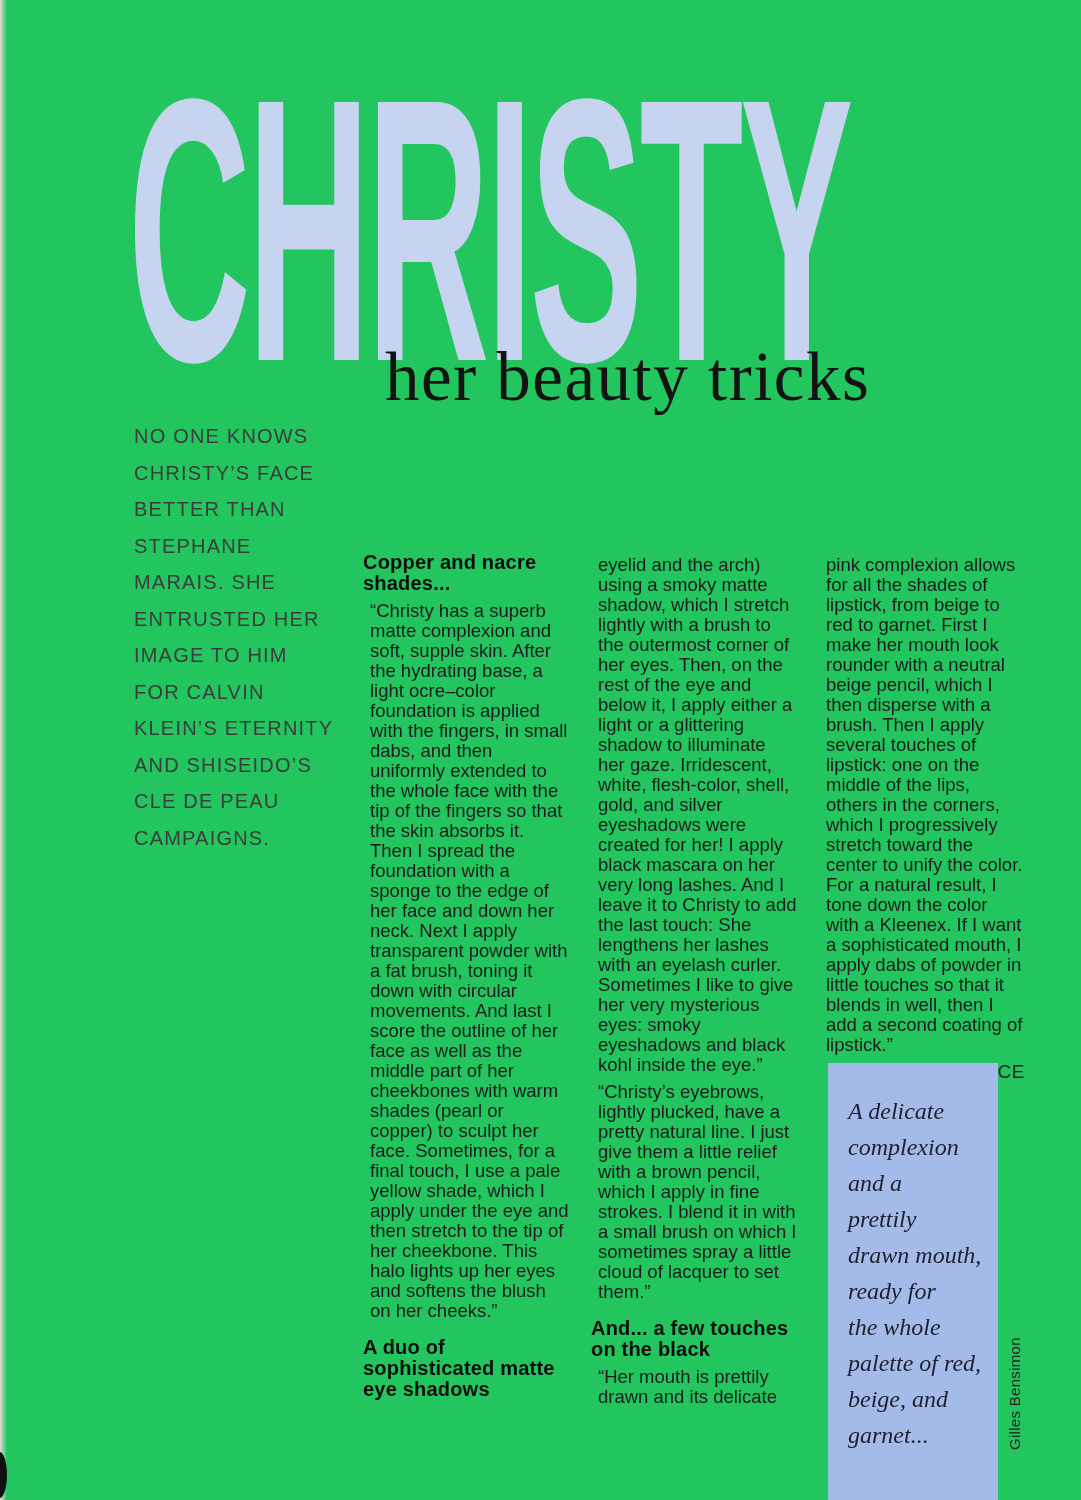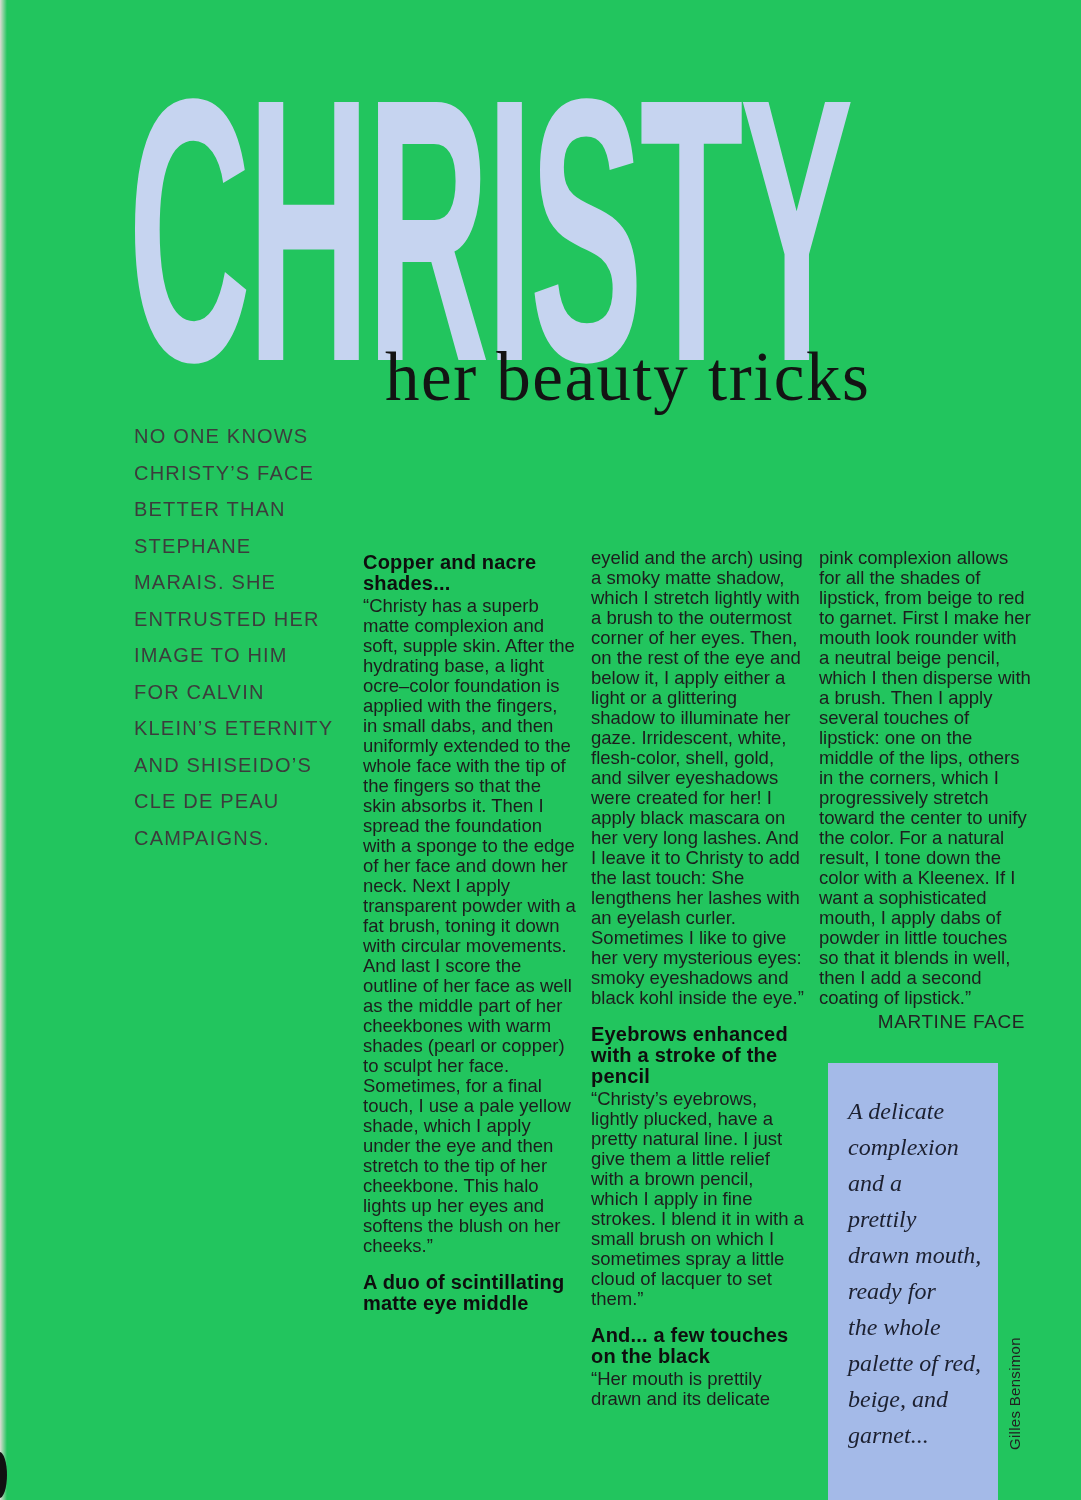--- a/index.html
+++ b/index.html
@@ -26,21 +26,21 @@
   }
   .col{position:absolute;top:548px;font-size:18.5px;line-height:20px;color:#1d1d1d;}
   .col-1{left:363px;width:213px;}
   .col-2{left:591px;width:213px;}
   .col-3{left:819px;width:212px;}
   .h{
     font-weight:bold;font-size:20px;line-height:21px;color:#0e0e0e;
     margin:16px 0 2px 0;letter-spacing:0.2px;
   }
   .h:first-child{margin-top:4px;}
-  .p{margin:0;}
+  .p{margin:7px;}
   .byline{
     margin-top:4px;text-align:right;padding-right:6px;
     font-size:19px;letter-spacing:0.6px;color:#242424;
   }
   .pullquote{
     position:absolute;left:828px;top:1063px;width:170px;height:437px;
     background:#a4bae8;
   }
   .pullquote-text{
     margin:30px 0 0 20px;
@@ -77,26 +77,25 @@
 IMAGE TO HIM
 FOR CALVIN
 KLEIN’S ETERNITY
 AND SHISEIDO’S
 CLE DE PEAU
 CAMPAIGNS.</div>
 
   <div class="col col-1">
     <div class="h">Copper and nacre shades...</div>
     <p class="p">“Christy has a superb matte complexion and soft, supple skin. After the hydrating base, a light ocre–color foundation is applied with the fingers, in small dabs, and then uniformly extended to the whole face with the tip of the fingers so that the skin absorbs it. Then I spread the foundation with a sponge to the edge of her face and down her neck. Next I apply transparent powder with a fat brush, toning it down with circular movements. And last I score the outline of her face as well as the middle part of her cheekbones with warm shades (pearl or copper) to sculpt her face. Sometimes, for a final touch, I use a pale yellow shade, which I apply under the eye and then stretch to the tip of her cheekbone. This halo lights up her eyes and softens the blush on her cheeks.”</p>
-    <div class="h">A duo of scintillating matte eye middle</div>
+    <div class="h">A duo of sophisticated matte eye shadows</div>
   </div>
 
   <div class="col col-2">
     <p class="p">eyelid and the arch) using a smoky matte shadow, which I stretch lightly with a brush to the outermost corner of her eyes. Then, on the rest of the eye and below it, I apply either a light or a glittering shadow to illuminate her gaze. Irridescent, white, flesh-color, shell, gold, and silver eyeshadows were created for her! I apply black mascara on her very long lashes. And I leave it to Christy to add the last touch: She lengthens her lashes with an eyelash curler. Sometimes I like to give her very mysterious eyes: smoky eyeshadows and black kohl inside the eye.”</p>
-    <div class="h">Eyebrows enhanced with a stroke of the pencil</div>
     <p class="p">“Christy’s eyebrows, lightly plucked, have a pretty natural line. I just give them a little relief with a brown pencil, which I apply in fine strokes. I blend it in with a small brush on which I sometimes spray a little cloud of lacquer to set them.”</p>
     <div class="h">And... a few touches on the black</div>
     <p class="p">“Her mouth is prettily drawn and its delicate</p>
   </div>
 
   <div class="col col-3">
     <p class="p">pink complexion allows for all the shades of lipstick, from beige to red to garnet. First I make her mouth look rounder with a neutral beige pencil, which I then disperse with a brush. Then I apply several touches of lipstick: one on the middle of the lips, others in the corners, which I progressively stretch toward the center to unify the color. For a natural result, I tone down the color with a Kleenex. If I want a sophisticated mouth, I apply dabs of powder in little touches so that it blends in well, then I add a second coating of lipstick.”</p>
     <div class="byline">MARTINE FACE</div>
   </div>
 

